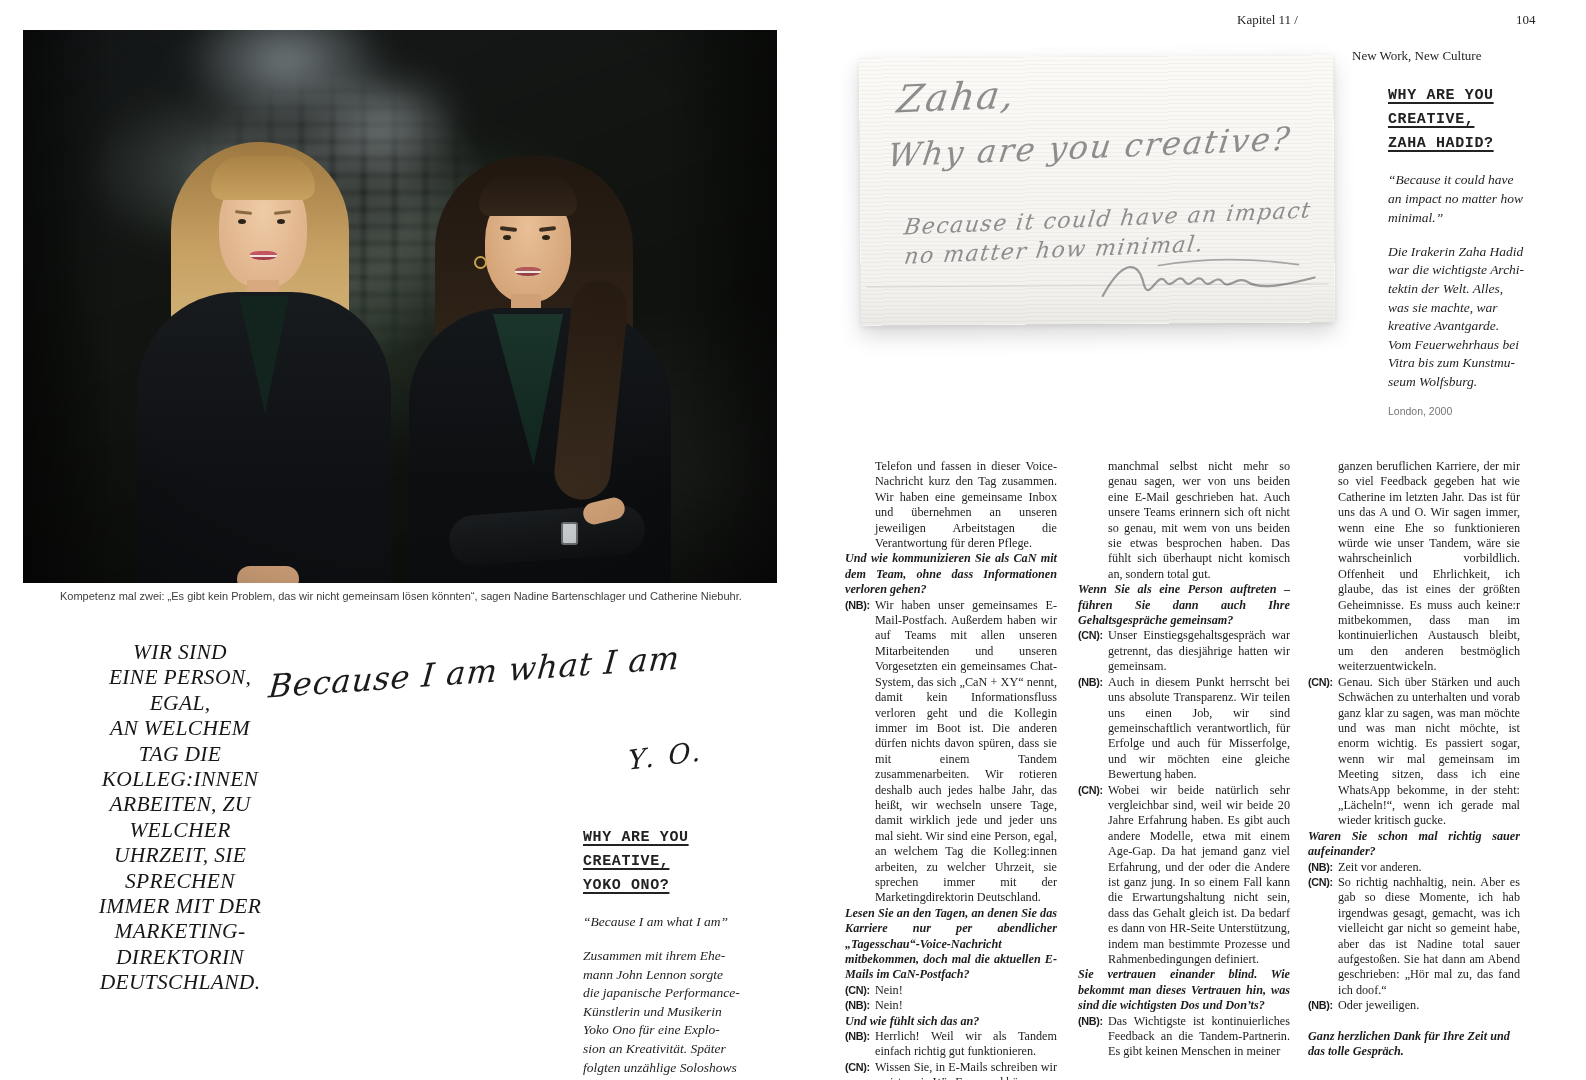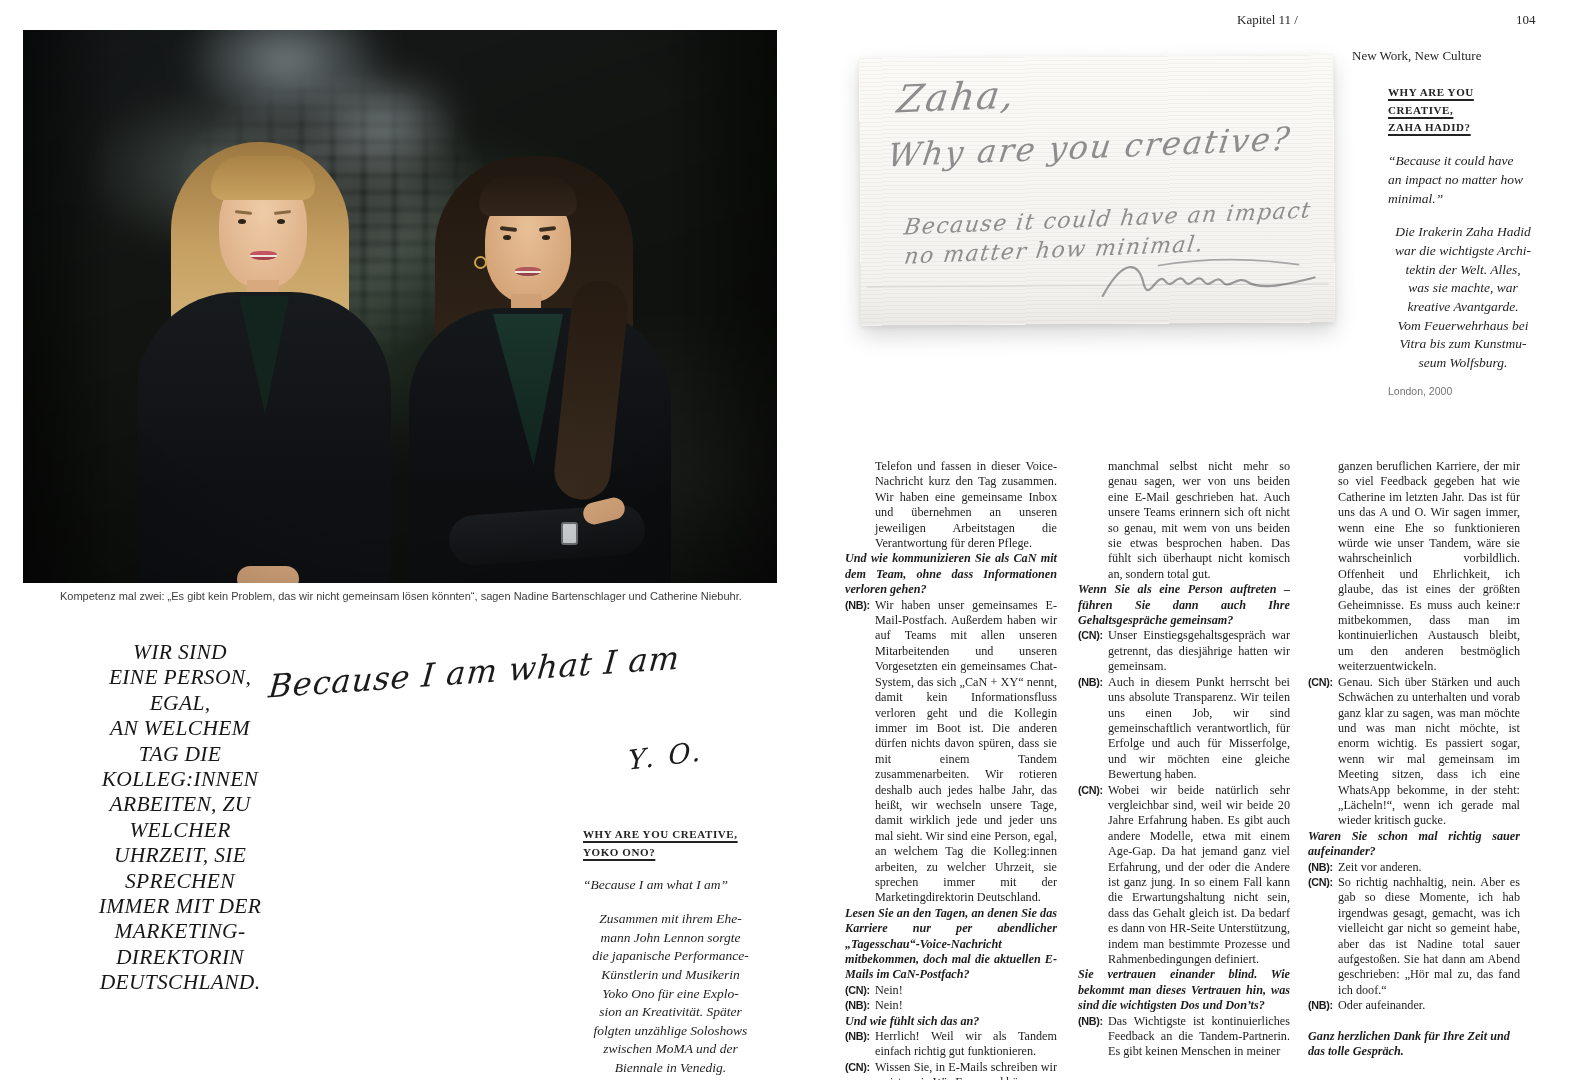--- a/index.html
+++ b/index.html
@@ -89,25 +89,25 @@
     font-style:italic; font-size:21.5px; line-height:25.4px; letter-spacing:0.3px;
     white-space:pre-line; color:#171717; }
 
   .hand { font-family:"DejaVu Serif", serif; font-style:italic; }
   .yoko-hand { position:absolute; left:268px; top:650px; width:500px; font-size:32px;
     color:#1b1b1b; transform:rotate(-4deg) skewX(-9deg); letter-spacing:1px; }
   .yoko-sig { position:absolute; left:628px; top:740px; font-size:27px; color:#1b1b1b;
     transform:rotate(-7deg) skewX(-7deg); letter-spacing:3px; }
 
   .mini { position:absolute; }
-  .mini-head { font-family:Liberation Serif, serif; font-weight:bold; font-size:11px;
+  .mini-head { font-family:Liberation Mono, monospace; font-weight:bold; font-size:15px;
     letter-spacing:0.6px; line-height:1.6; color:#222; text-decoration:underline;
     text-underline-offset:3px; text-decoration-thickness:1.5px; white-space:pre-line; }
   .mini-quote { margin-top:15px; font-style:italic; font-size:13.5px; line-height:1.4; white-space:pre-line; }
-  .mini-desc { margin-top:15px; font-style:italic; font-size:13.5px; line-height:1.38; white-space:pre-line;text-align:center; }
+  .mini-desc { margin-top:15px; font-style:italic; font-size:13.5px; line-height:1.38; white-space:pre-line; }
   .mini-loc { margin-top:13px; font-family:"Liberation Sans", sans-serif; font-size:10.5px; color:#767676; }
   .yoko { left:583px; top:826px; width:175px; }
   .zaha { left:1388px; top:84px; width:150px; }
 
   
   .hd { position:absolute; top:12px; font-size:13px; color:#262626; }
   .hd-chapter { left:1193px;margin-left:44px; }
   .hd-title { left:1352px;margin-top:36px; }
   .hd-page { left:1516px; }
 
@@ -267,17 +267,17 @@
       <div class="blk-sp"><span class="sp-label">(CN):</span><span>Wobei wir beide natürlich sehr vergleichbar sind, weil wir beide 20 Jahre Erfahrung haben. Es gibt auch andere Modelle, etwa mit einem Age-Gap. Da hat jemand ganz viel Erfahrung, und der oder die Andere ist ganz jung. In so einem Fall kann die Erwartungshaltung nicht sein, dass das Gehalt gleich ist. Da bedarf es dann von HR-Seite Unterstützung, indem man bestimmte Prozesse und Rahmenbedingungen definiert.</span></div>
       <div class="blk-q">Sie vertrauen einander blind. Wie bekommt man dieses Vertrauen hin, was sind die wichtigsten Dos und Don’ts?</div>
       <div class="blk-sp"><span class="sp-label">(NB):</span><span>Das Wichtigste ist kontinuierliches Feedback an die Tandem-Partnerin. Es gibt keinen Menschen in meiner</span></div>
     </div>
   <div class="col col3">
       <div class="blk-body">ganzen beruflichen Karriere, der mir so viel Feedback gegeben hat wie Catherine im letzten Jahr. Das ist für uns das A und O. Wir sagen immer, wenn eine Ehe so funktionieren würde wie unser Tandem, wäre sie wahrscheinlich vorbildlich. Offenheit und Ehrlichkeit, ich glaube, das ist eines der größten Geheimnisse. Es muss auch keine:r mitbekommen, dass man im kontinuierlichen Austausch bleibt, um den anderen bestmöglich weiterzuentwickeln.</div>
       <div class="blk-sp"><span class="sp-label">(CN):</span><span>Genau. Sich über Stärken und auch Schwächen zu unterhalten und vorab ganz klar zu sagen, was man möchte und was man nicht möchte, ist enorm wichtig. Es passiert sogar, wenn wir mal gemeinsam im Meeting sitzen, dass ich eine WhatsApp bekomme, in der steht: „Lächeln!“, wenn ich gerade mal wieder kritisch gucke.</span></div>
       <div class="blk-q">Waren Sie schon mal richtig sauer aufeinander?</div>
       <div class="blk-sp"><span class="sp-label">(NB):</span><span>Zeit vor anderen.</span></div>
       <div class="blk-sp"><span class="sp-label">(CN):</span><span>So richtig nachhaltig, nein. Aber es gab so diese Momente, ich hab irgendwas gesagt, gemacht, was ich vielleicht gar nicht so gemeint habe, aber das ist Nadine total sauer aufgestoßen. Sie hat dann am Abend geschrieben: „Hör mal zu, das fand ich doof.“</span></div>
-      <div class="blk-sp"><span class="sp-label">(NB):</span><span>Oder aufeinander.</span></div>
+      <div class="blk-sp"><span class="sp-label">(NB):</span><span>Oder jeweiligen.</span></div>
       <div class="blk-closing">Ganz herzlichen Dank für Ihre Zeit und das tolle Gespräch.</div>
     </div>
 
 </div>
 
 </body></html>

